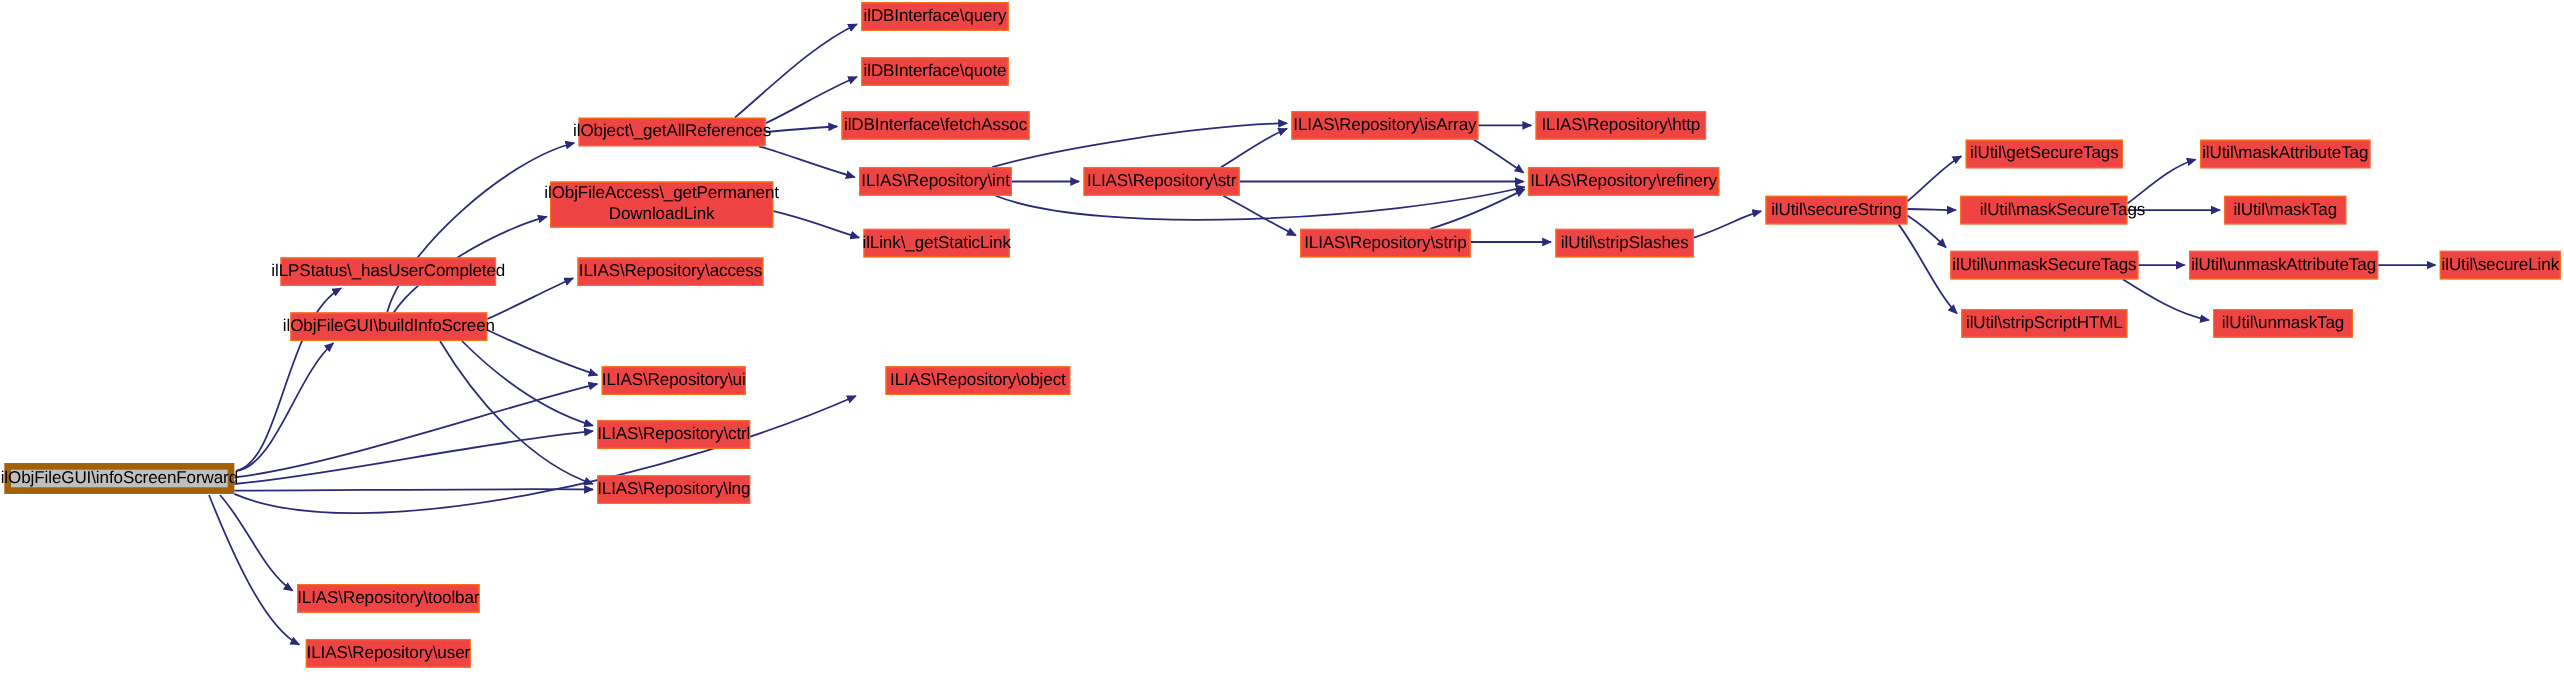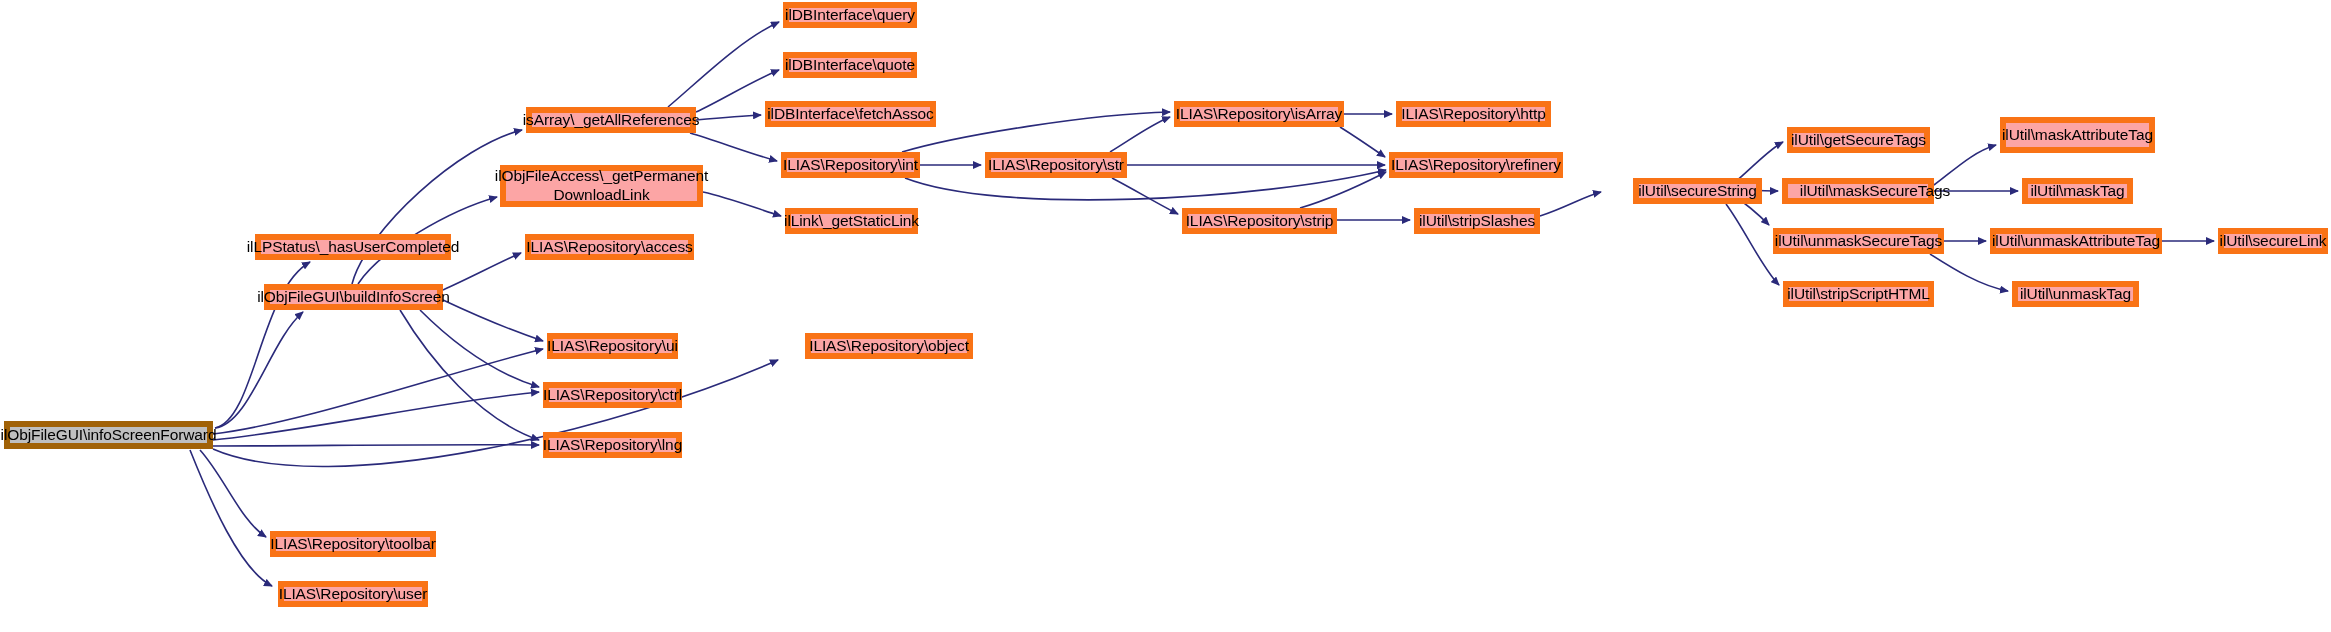--- a/index.html
+++ b/index.html
@@ -18,22 +18,22 @@
   #edges {
     position: absolute;
     left: 0; top: 0;
     width: 2331px;
     height: 632px;
     pointer-events: none;
   }
   .node {
     position: absolute;
     box-sizing: border-box;
-    border: 6px solid #f97316;
-    background: #fca5a5;
+    border: 1px solid #f97316;
+    background: #ef4444;
     color: #000000;
     font-size: 15.5px;
     line-height: 1.22;
     display: flex;
     align-items: center;
     justify-content: center;
     text-align: center;
     white-space: pre-line;
     letter-spacing: -0.1px;
     z-index: 2;
@@ -94,43 +94,43 @@
         <path d="M1930,254 C1952,268 1980,286 2008,291" marker-end="url(#arrow)"></path>
         <path d="M2162,241 C2180,241 2198,241 2214,241" marker-end="url(#arrow)"></path>
       </g>
   </svg>
   <div id="node-layer">
       <div class="node root" style="left: 4px; top: 421px; width: 209px; height: 28px;">ilObjFileGUI\infoScreenForward</div>
       <div class="node" style="left: 255px; top: 234px; width: 196px; height: 26px;">ilLPStatus\_hasUserCompleted</div>
       <div class="node" style="left: 264px; top: 284px; width: 179px; height: 26px;">ilObjFileGUI\buildInfoScreen</div>
       <div class="node" style="left: 270px; top: 531px; width: 166px; height: 26px;">ILIAS\Repository\toolbar</div>
       <div class="node" style="left: 278px; top: 581px; width: 150px; height: 26px;">ILIAS\Repository\user</div>
-      <div class="node" style="left: 526px; top: 107px; width: 170px; height: 26px;">isArray\_getAllReferences</div>
+      <div class="node" style="left: 526px; top: 107px; width: 170px; height: 26px;">ilObject\_getAllReferences</div>
       <div class="node" style="left: 500px; top: 165px; width: 203px; height: 42px;">ilObjFileAccess\_getPermanent
 DownloadLink</div>
       <div class="node" style="left: 525px; top: 234px; width: 169px; height: 26px;">ILIAS\Repository\access</div>
       <div class="node" style="left: 547px; top: 333px; width: 131px; height: 26px;">ILIAS\Repository\ui</div>
       <div class="node" style="left: 543px; top: 382px; width: 139px; height: 26px;">ILIAS\Repository\ctrl</div>
       <div class="node" style="left: 543px; top: 432px; width: 139px; height: 26px;">ILIAS\Repository\lng</div>
       <div class="node" style="left: 783px; top: 2px; width: 134px; height: 26px;">ilDBInterface\query</div>
       <div class="node" style="left: 783px; top: 52px; width: 134px; height: 26px;">ilDBInterface\quote</div>
       <div class="node" style="left: 765px; top: 101px; width: 171px; height: 26px;">ilDBInterface\fetchAssoc</div>
       <div class="node" style="left: 781px; top: 152px; width: 139px; height: 26px;">ILIAS\Repository\int</div>
       <div class="node" style="left: 785px; top: 208px; width: 133px; height: 26px;">ilLink\_getStaticLink</div>
       <div class="node" style="left: 771px; top: 333px; width: 168px; height: 26px; margin-left: 34px;">ILIAS\Repository\object</div>
       <div class="node" style="left: 985px; top: 152px; width: 142px; height: 26px;">ILIAS\Repository\str</div>
       <div class="node" style="left: 1174px; top: 101px; width: 170px; height: 26px;">ILIAS\Repository\isArray</div>
       <div class="node" style="left: 1182px; top: 208px; width: 155px; height: 26px;">ILIAS\Repository\strip</div>
       <div class="node" style="left: 1396px; top: 101px; width: 155px; height: 26px;">ILIAS\Repository\http</div>
       <div class="node" style="left: 1389px; top: 152px; width: 174px; height: 26px;">ILIAS\Repository\refinery</div>
       <div class="node" style="left: 1414px; top: 208px; width: 126px; height: 26px;">ilUtil\stripSlashes</div>
-      <div class="node" style="left: 1605px; top: 178px; width: 129px; height: 26px; margin-left: 28px;">ilUtil\secureString</div>
+      <div class="node" style="left: 1605px; top: 178px; width: 129px; height: 26px;">ilUtil\secureString</div>
       <div class="node" style="left: 1787px; top: 127px; width: 143px; height: 26px;">ilUtil\getSecureTags</div>
       <div class="node" style="left: 1782px; top: 178px; width: 152px; height: 26px; padding-left: 34px;">ilUtil\maskSecureTags</div>
       <div class="node" style="left: 1773px; top: 228px; width: 171px; height: 26px;">ilUtil\unmaskSecureTags</div>
       <div class="node" style="left: 1783px; top: 281px; width: 151px; height: 26px;">ilUtil\stripScriptHTML</div>
-      <div class="node" style="left: 2000px; top: 117px; width: 155px; height: 36px;">ilUtil\maskAttributeTag</div>
+      <div class="node" style="left: 2000px; top: 127px; width: 155px; height: 26px;">ilUtil\maskAttributeTag</div>
       <div class="node" style="left: 2022px; top: 178px; width: 111px; height: 26px;">ilUtil\maskTag</div>
       <div class="node" style="left: 1990px; top: 228px; width: 172px; height: 26px;">ilUtil\unmaskAttributeTag</div>
       <div class="node" style="left: 2012px; top: 281px; width: 127px; height: 26px;">ilUtil\unmaskTag</div>
       <div class="node" style="left: 2218px; top: 228px; width: 110px; height: 26px;">ilUtil\secureLink</div>
     </div>
 </div>
 
 </body></html>

